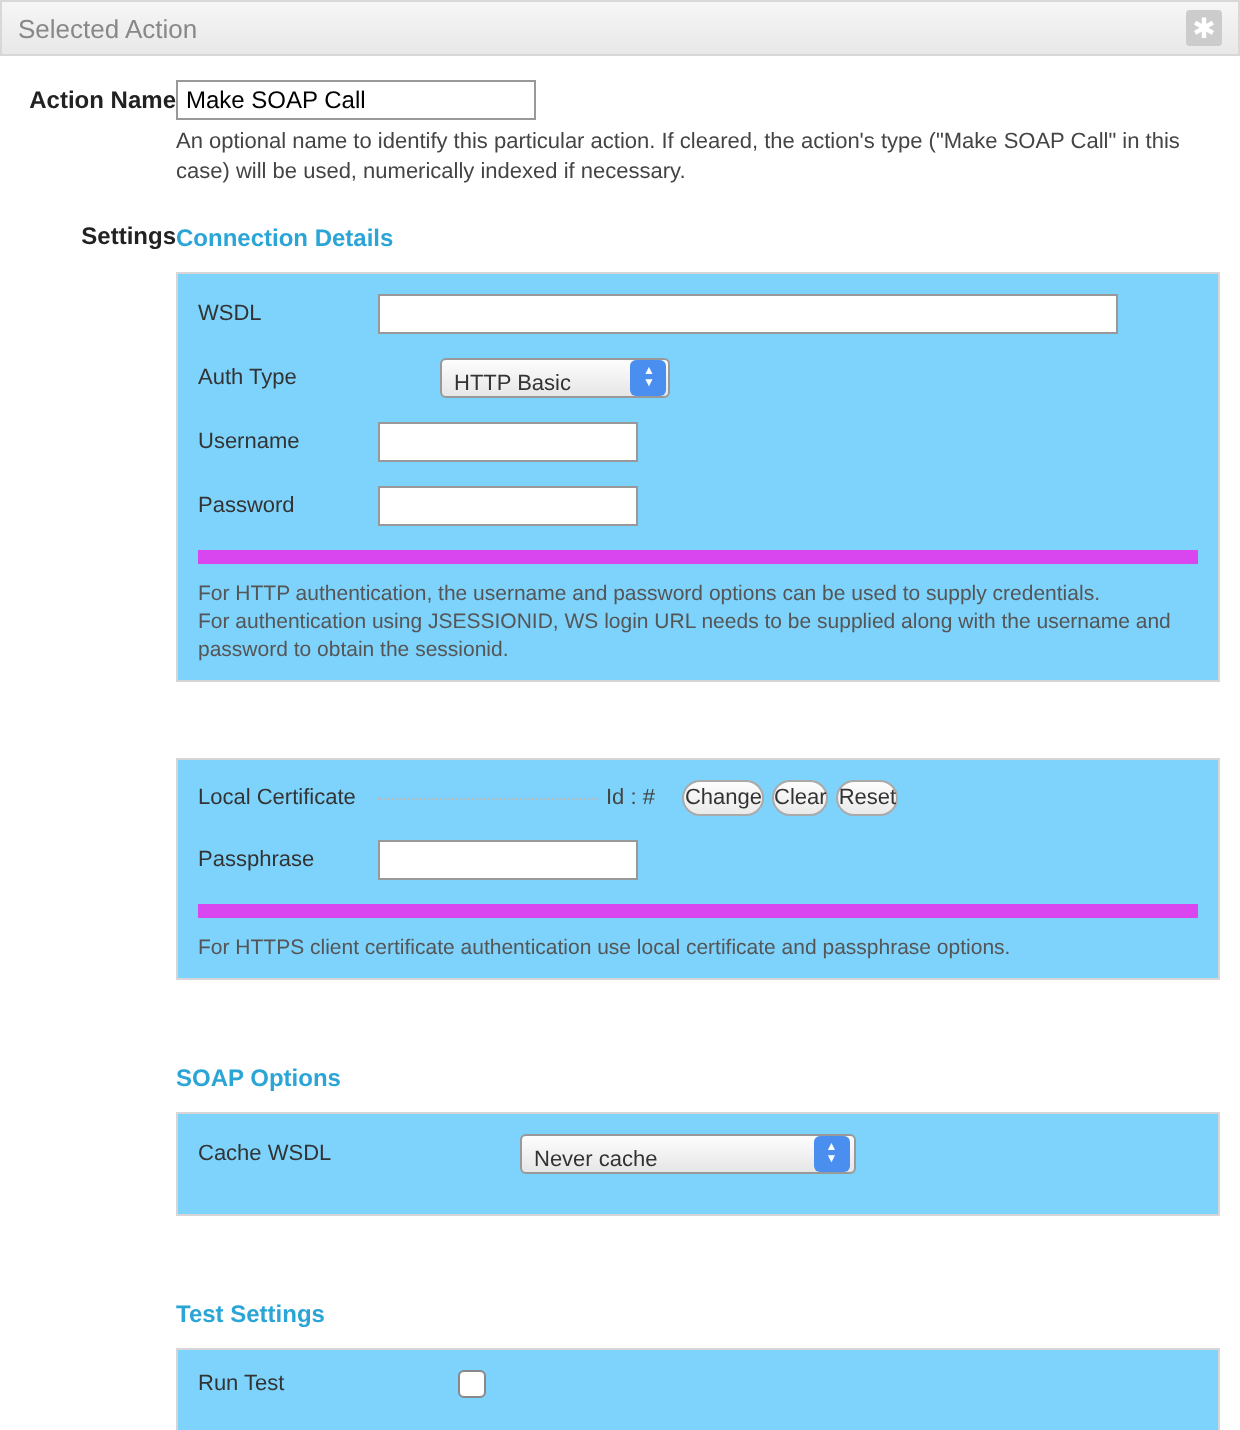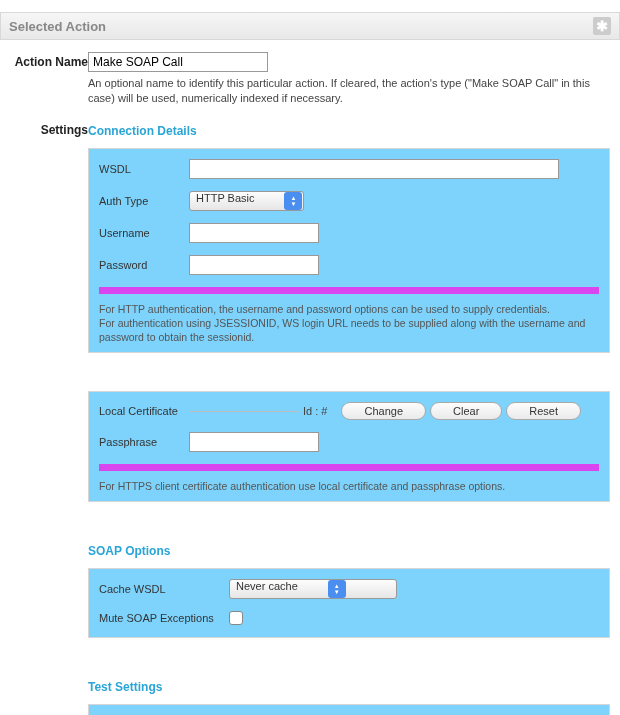--- a/index.html
+++ b/index.html
@@ -8,27 +8,26 @@
     font-family: Arial, Helvetica, sans-serif;
     font-size: 12px;
     color: #333;
     background: #fff;
     width: 620px;
   }
   .header {
     background: linear-gradient(#f6f6f6, #e8e8e8);
     border: 1px solid #d8d8d8;
     padding: 4px 8px;
-    font-weight: bold;
+    font-weight: normal;
     color: #888;
     font-size: 13px;
     display: flex;
     align-items: center;
     justify-content: space-between;
-    margin-top: 12px;
   }
   .header-star {
     width: 18px;
     height: 18px;
     background: #ccc;
     color: #fff;
     font-size: 14px;
     line-height: 18px;
     text-align: center;
     border-radius: 2px;
@@ -86,27 +85,28 @@
   input[type="text"].field, input[type="password"].field {
     border: 1px solid #999;
     padding: 2px 4px;
     font-size: 12px;
     height: 20px;
   }
   .wsdl-field { width: 370px; }
   .med-field { width: 130px; }
   .select-wrap {
     display: inline-flex;
-    align-items: flex-start;
+    align-items: flex-end;
     background: linear-gradient(#fdfdfd, #e6e6e6);
     border: 1px solid #999;
     border-radius: 3px;
     height: 20px;
     padding: 0 0 0 6px;
     font-size: 11px;
+    margin-left: 31px;
   }
   .select-wrap .val { padding-right: 30px; }
   .select-arrows {
     width: 18px;
     height: 18px;
     border-radius: 3px;
     background: #4a8ff0;
     color: #fff;
     display: flex;
     flex-direction: column;
@@ -132,21 +132,21 @@
     text-align: right;
     padding-right: 4px;
     margin-right: 4px;
   }
   .cert-idlabel { font-size: 11px; color: #444; margin-right: 14px; }
   .pill-btn {
     display: inline-block;
     background: linear-gradient(#fdfdfd, #eaeaea);
     border: 1px solid #aaa;
     border-radius: 10px;
-    padding: 2px 22px;
+    padding: 2px 0;
     font-size: 11px;
     color: #333;
     margin-right: 4px;
     cursor: pointer;
   }
   .checkbox {
     width: 14px; height: 14px;
     border: 1px solid #888;
     border-radius: 3px;
     background: #fff;
@@ -225,28 +225,24 @@
       </div>
 
       <div class="spacer"></div>
 
       <div class="section-title">SOAP Options</div>
 
       <div class="panel">
         <div class="prow">
           <div class="plabel-wide">Cache WSDL</div>
           <div class="select-wrap" style="min-width:168px;">
-            <span class="val" style="padding-right:30px;">Never cache</span>
+            <span class="val" style="padding-right:78px;">Never cache</span>
             <span class="select-arrows">▲<br>▼</span>
           </div>
         </div>
-        <div class="prow" style="margin-bottom:4px;">
-          <div class="plabel-wide">Mute SOAP Exceptions</div>
-          <span class="checkbox"></span>
-        </div>
       </div>
 
       <div class="spacer"></div>
 
       <div class="section-title">Test Settings</div>
 
       <div class="panel">
         <div class="prow">
           <div class="plabel-wide">Run Test</div>
           <span class="checkbox"></span>

